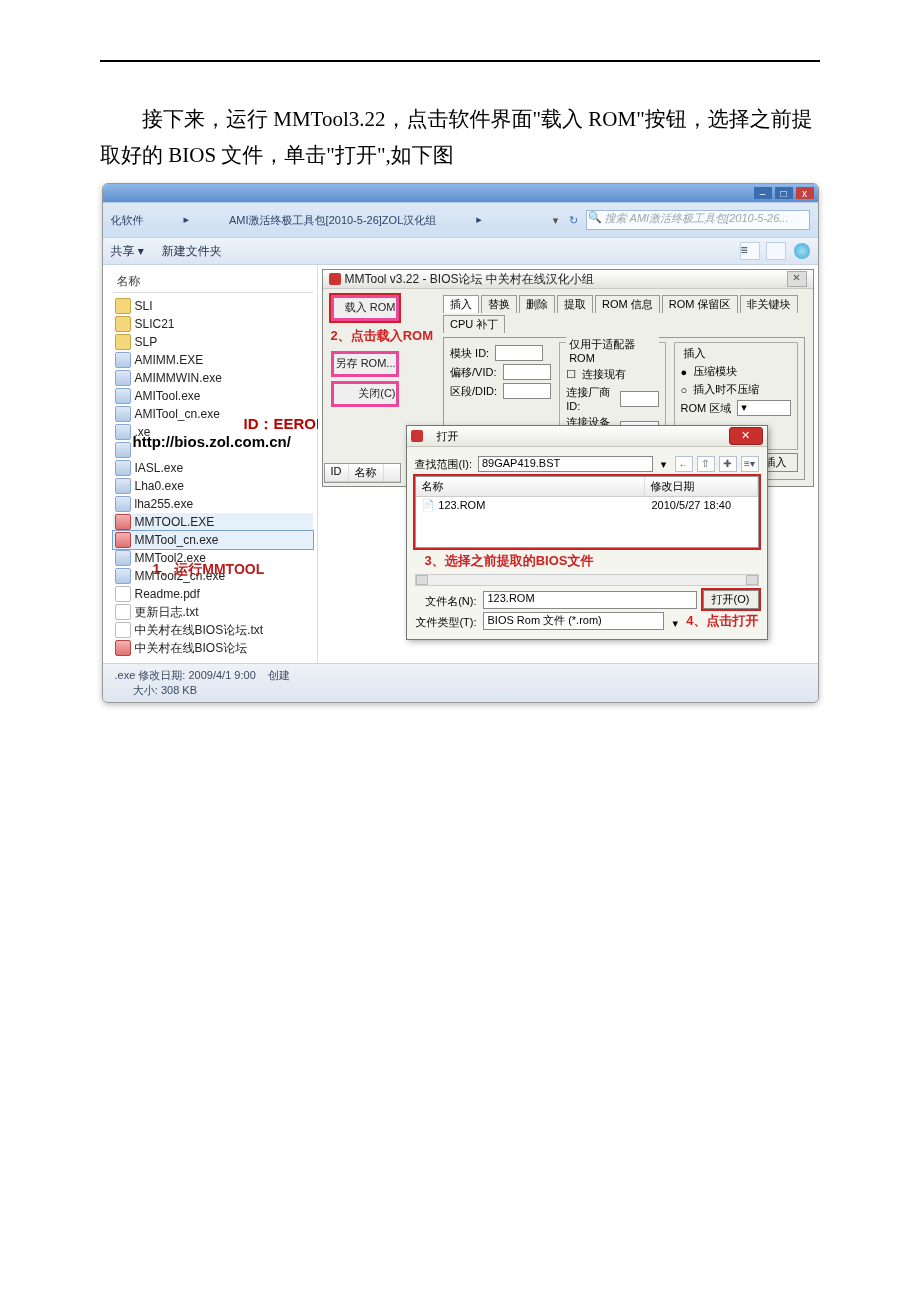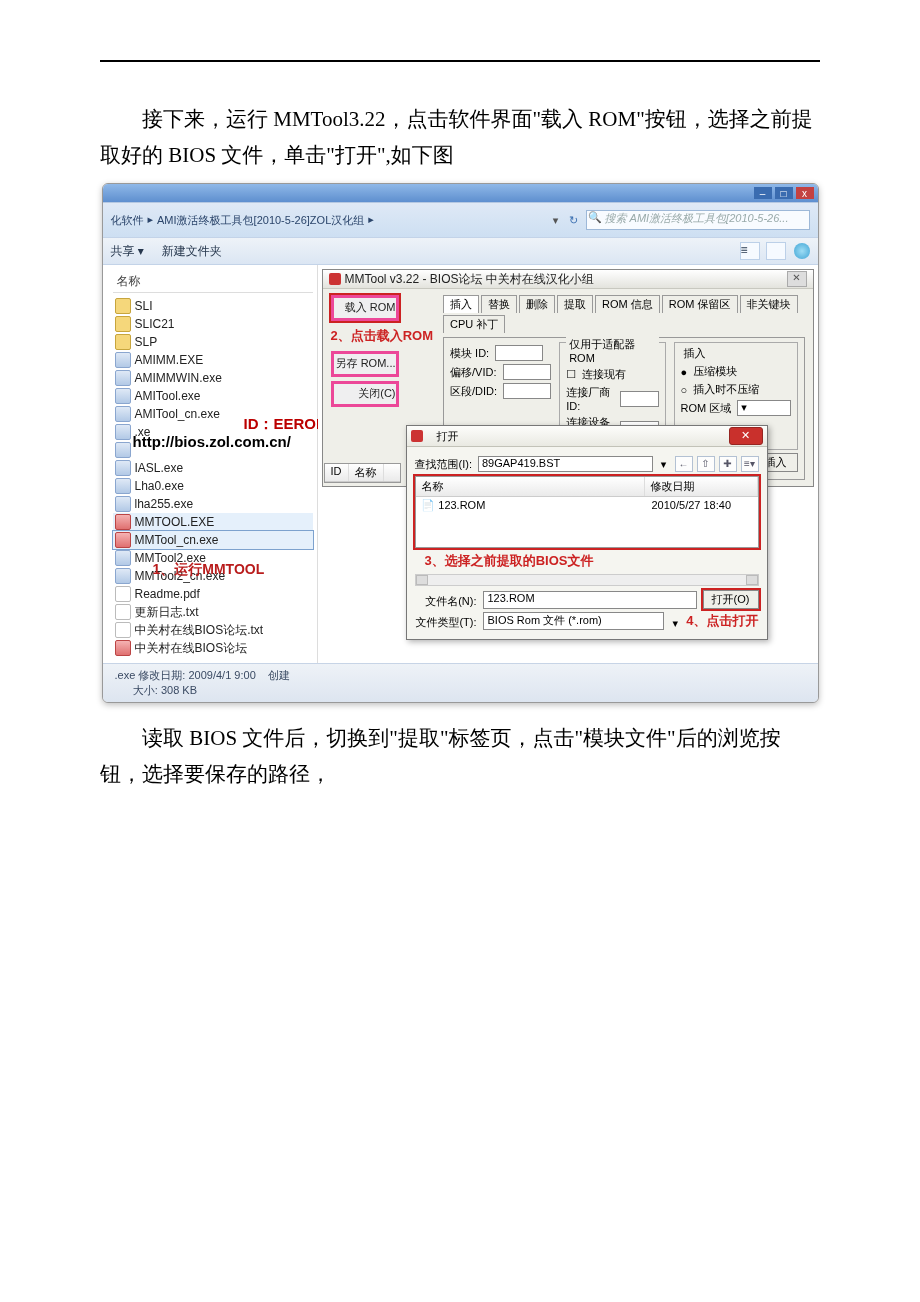--- a/index.html
+++ b/index.html
@@ -46,21 +46,21 @@
   }
   .win-title .bt.close{background:#c34141;}
   
   .bc-row {
     background: linear-gradient(#dfe9f6,#cddff2);
     display:flex;align-items:center;
     height:26px;padding:4px 8px;
     font-size:11px;color:#2b456b;
     border-top:1px solid #b5c8e2;
   }
-  .bc-row .bc {flex:1;display:flex;align-items:flex-start;}
+  .bc-row .bc {flex:1;display:flex;align-items:flex-start;gap:36px;}
   .bc-row .bc span{margin-right:4px;}
   .bc-row .drop {width:12px;text-align:center;color:#555;}
   .bc-row .refresh {width:16px;text-align:center;color:#3b6fb0;margin:0 4px;}
   .bc-row .search {
     width:200px;height:18px;border:1px solid #9db8d8;background:#f8fbff;
     color:#9aa;padding:0 4px 0 18px;font-style:italic;font-size:11px;
     position:relative;
   }
   .bc-row .search::before{content:"🔍";position:absolute;left:2px;top:0;font-size:11px;color:#6f90b8;font-style:normal;}
   
@@ -456,14 +456,13 @@
         </div>
       </div>
     </div>
 
     <div class="status-row">
       <span>.exe 修改日期: 2009/4/1 9:00</span>&nbsp;&nbsp;&nbsp;&nbsp;<span>创建</span><br>
       &nbsp;&nbsp;&nbsp;&nbsp;&nbsp;&nbsp;<span>大小: 308 KB</span>
     </div>
   </div>
 
-  <p class="body-text">读取 BIOS 文件后，切换到"提取"标签页，点击"模块文件"后的浏览按钮，选择要保存的路径，</p>
 </div>
 
 </body></html>

